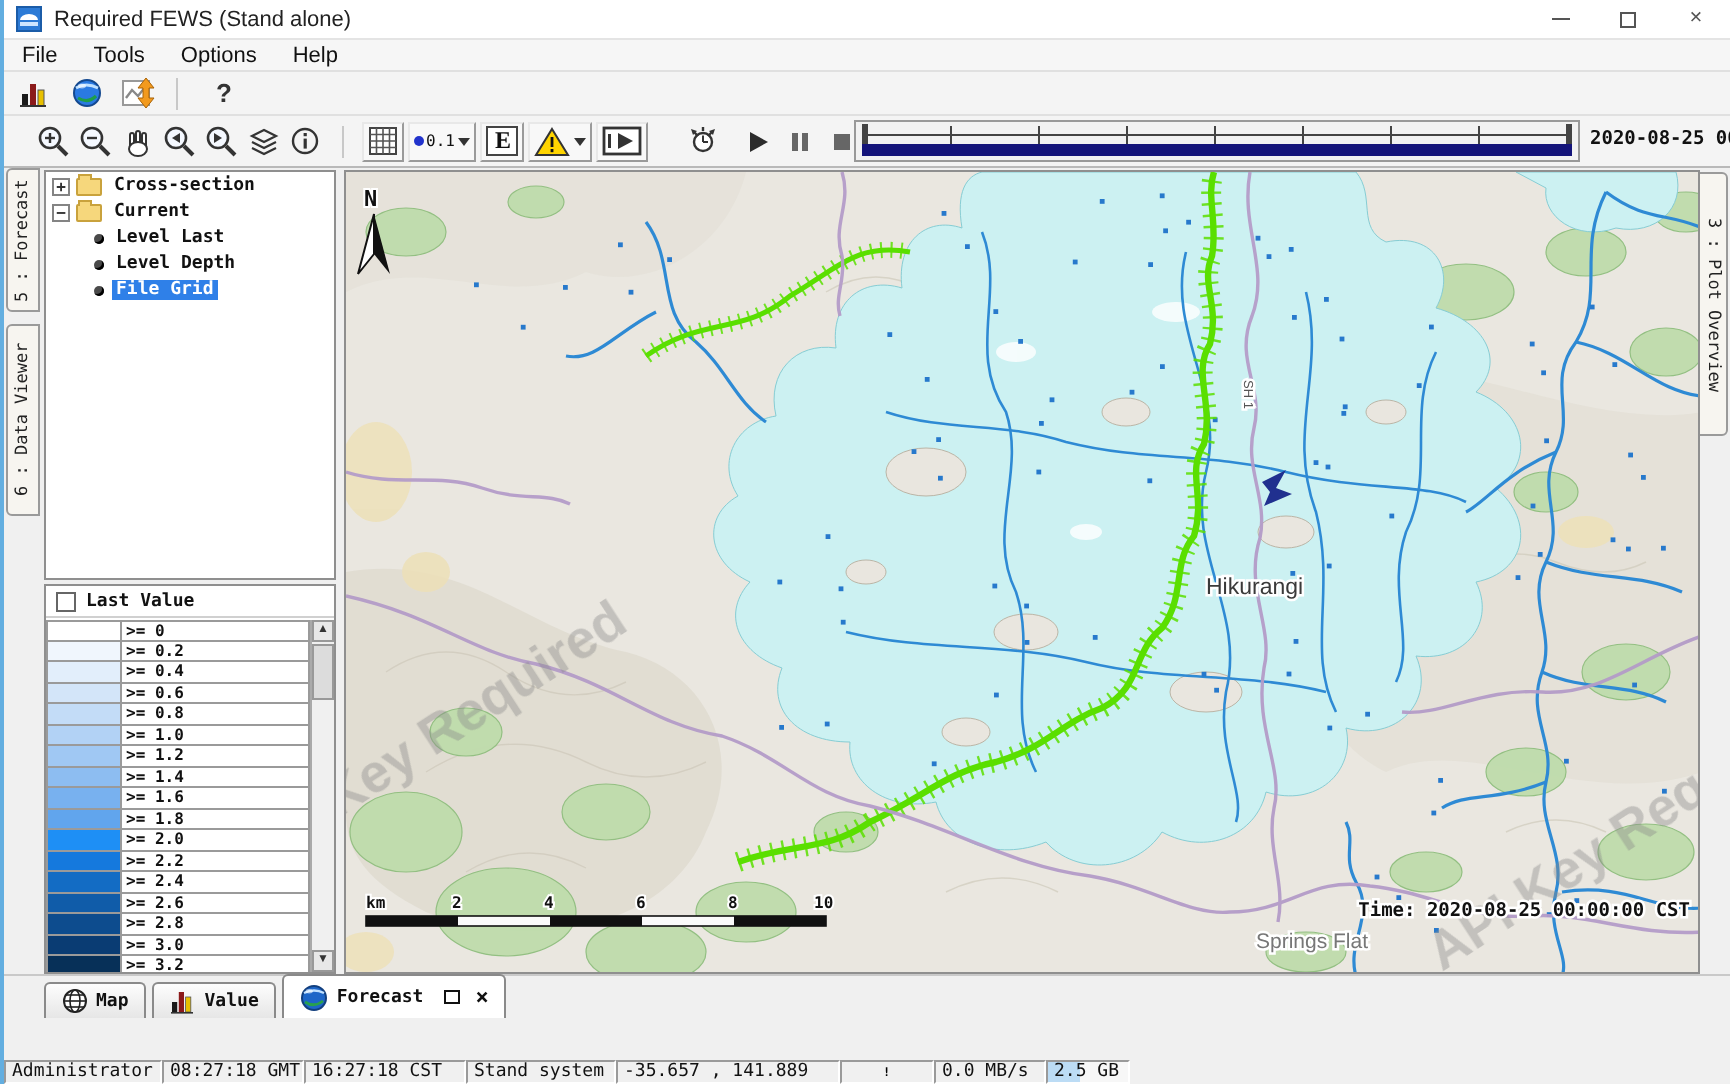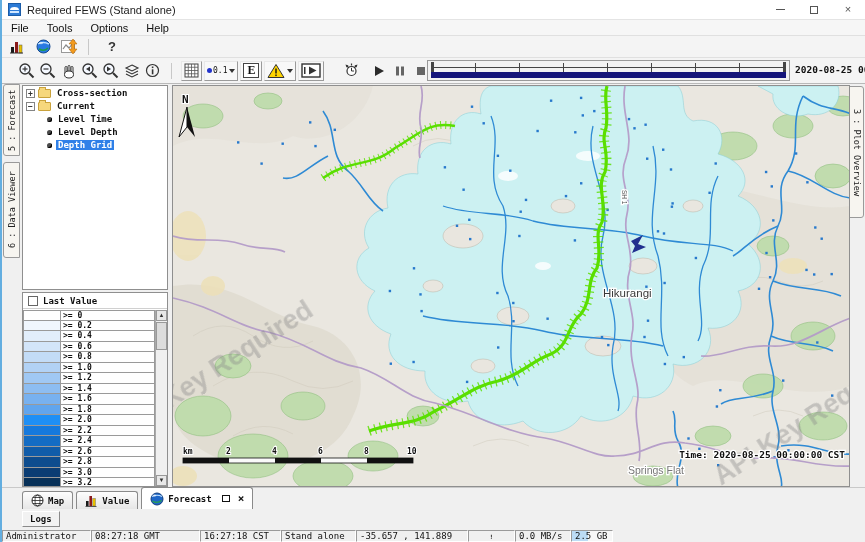--- a/index.html
+++ b/index.html
@@ -320,29 +320,29 @@
       <span class="folder"></span>
       <span class="tree-label">Cross-section</span>
     </div>
     <div class="tree-row">
       <span class="expander">−</span>
       <span class="folder"></span>
       <span class="tree-label">Current</span>
     </div>
     <div class="tree-row">
       <span class="bullet"></span>
-      <span class="tree-label">Level Time</span>
+      <span class="tree-label">Level Last</span>
     </div>
     <div class="tree-row">
       <span class="bullet"></span>
       <span class="tree-label">Level Depth</span>
     </div>
     <div class="tree-row">
       <span class="bullet"></span>
-      <span class="tree-label selected">Depth Grid</span>
+      <span class="tree-label selected">File Grid</span>
     </div>
   </div>
 
   <div class="legend-panel">
     <div class="legend-header">
       <span class="checkbox"></span>
       <span class="legend-title">Last Value</span>
     </div>
     <div class="legend-rows">
       <div class="lrow">
@@ -682,28 +682,25 @@
           <path d="M2,4.5 Q7,2 12,4.5" stroke="#bfe0ff" fill="none" stroke-width="1.2"></path>
           <path d="M2.5,9 Q7,12 11.5,8.5" stroke="#28a14e" fill="none" stroke-width="1.4"></path>
           <ellipse cx="4.6" cy="3.6" rx="1.8" ry="1.1" fill="#fff" opacity="0.55"></ellipse>
         </svg>
       <span>Forecast</span>
       <span class="tab-box"></span>
       <span class="tab-close">×</span>
     </div>
   </div>
 
-  <div class="logs-row">
-    <span class="logs-btn">Logs</span>
-  </div>
 
   <div class="statusbar">
-    <span class="status-cell" style="width:89px">Administrator</span>
-    <span class="status-cell" style="width:109px">08:27:18 GMT</span>
+    <span class="status-cell" style="width:79px">Administrator</span>
+    <span class="status-cell" style="width:71px">08:27:18 GMT</span>
     <span class="status-cell" style="width:81px">16:27:18 CST</span>
-    <span class="status-cell" style="width:75px">Stand alone</span>
+    <span class="status-cell" style="width:75px">Stand system</span>
     <span class="status-cell" style="width:112px">-35.657 , 141.889</span>
     <span class="status-cell" style="width:47px"><span class="warn-tri"></span></span>
     <span class="status-cell" style="width:56px">0.0 MB/s</span>
     <span class="status-cell mem-cell" style="width:42px">2.5 GB</span>
   </div>
 
 </div>
 
 </body></html>

